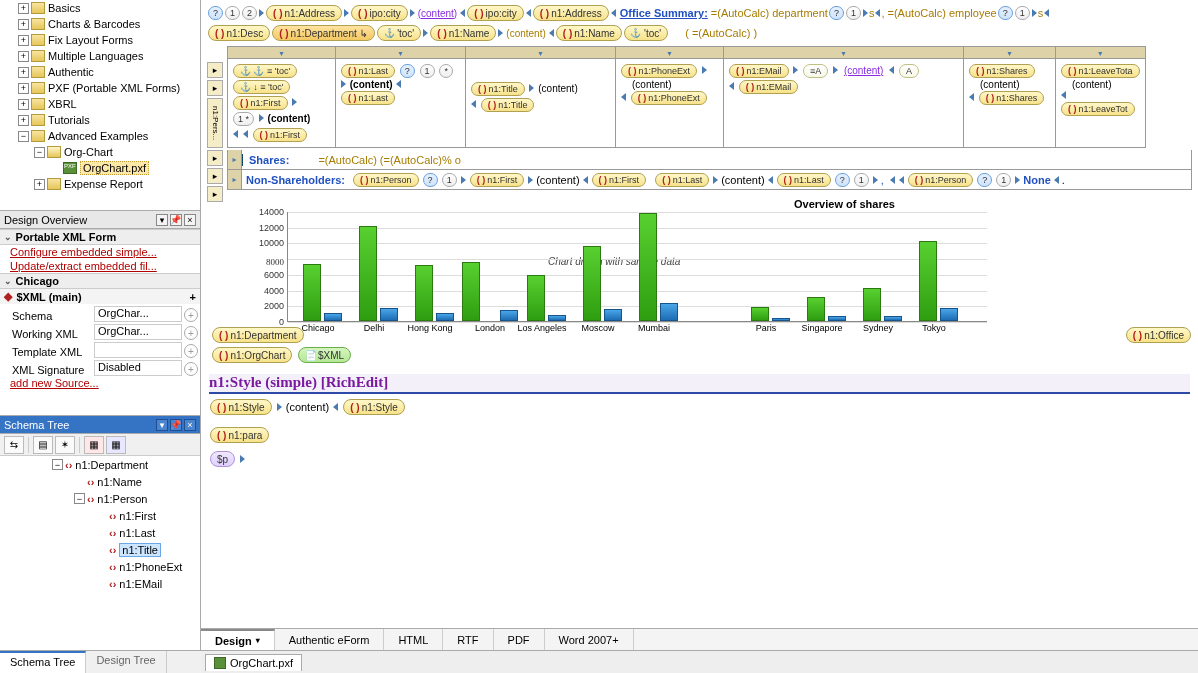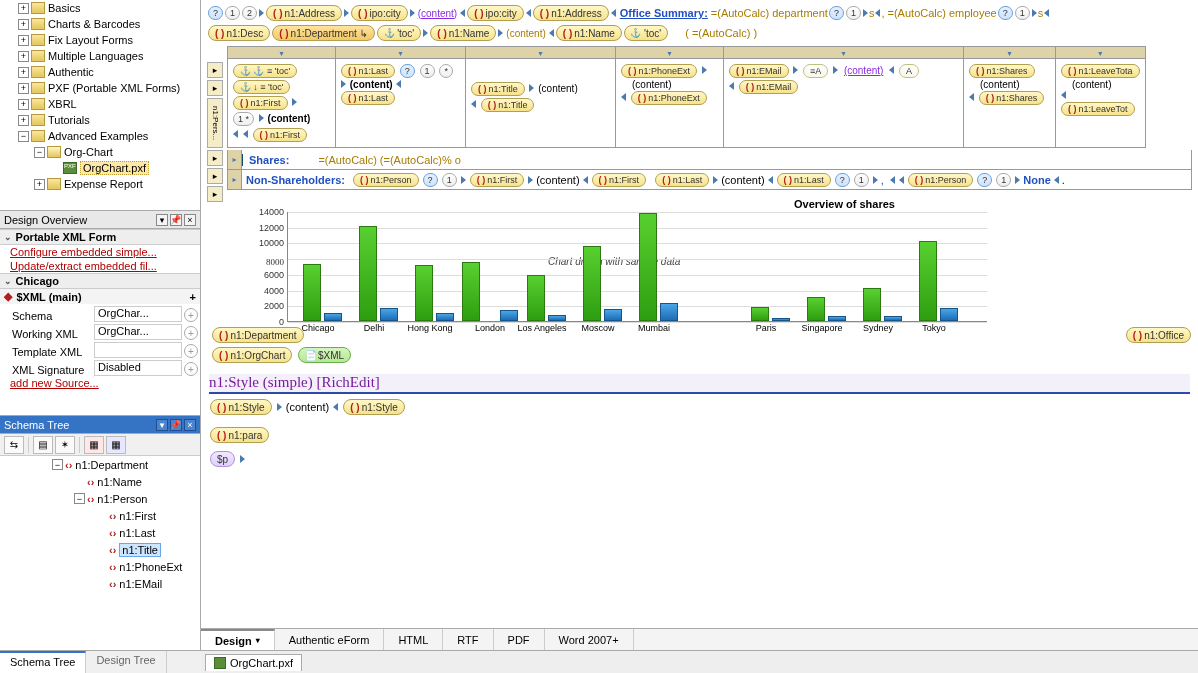--- a/index.html
+++ b/index.html
@@ -104,21 +104,21 @@
 #chart .hgrid { position: absolute; left: 0; right: 0; height: 0; border-top: 1px solid #ddd; }
 #chart .ylabel { position: absolute; left: -38px; width: 34px; text-align: right; font-size: 9px; color: #333; transform: translateY(-50%); }
 #chart .group { position: absolute; bottom: 0; width: 56px; display: flex; align-items: flex-end; justify-content: center; gap: 3px; }
 #chart .bar-g { width: 18px; background: linear-gradient(#58d030, #2e9e10); border: 1px solid #2a7a10; }
 #chart .bar-b { width: 18px; background: linear-gradient(#4aa6e8, #1d6db4); border: 1px solid #16558c; }
 #chart .xlabel { position: absolute; top: 100%; width: 64px; text-align: center; font-size: 9px; padding-top: 2px; transform: translateX(-4px); }
 #chart .sample-note { position: absolute; left: 260px; top: 44px; font-style: italic; font-size: 10px; color: #444; }
 
 
 .template-sect { margin: 10px 2px 2px 2px; }
-.template-sect h3 { font-family: "Times New Roman", serif; font-size: 15px; font-weight: normal; color: #7a1a9e; border-bottom: 2px solid #2e4aa8; padding-bottom: 1px; background: #f3f0fa; }
+.template-sect h3 { font-family: "Times New Roman", serif; font-size: 15px; font-weight: bold; color: #7a1a9e; border-bottom: 2px solid #2e4aa8; padding-bottom: 1px; background: #f3f0fa; }
 .template-sect h3.para { color: #102a78; }
 .template-sect .chips-line { margin-top: 4px; }
 .chip.dollar { background: linear-gradient(#f0e8ff,#e0d0ff); border-color: #b090d8; }
 
 
 .footer-chips { margin: 2px 0 0 4px; display: flex; align-items: center; gap: 4px; justify-content: space-between; }
 .chip.green { background: linear-gradient(#d6f5c0,#b4e894); border-color: #6aae4a; }
 
 
 #design-tabs { position: absolute; left: 0; right: 0; bottom: 0; height: 22px; background: #f4f4f4; border-top: 1px solid #aaa; display: flex; align-items: stretch; }

